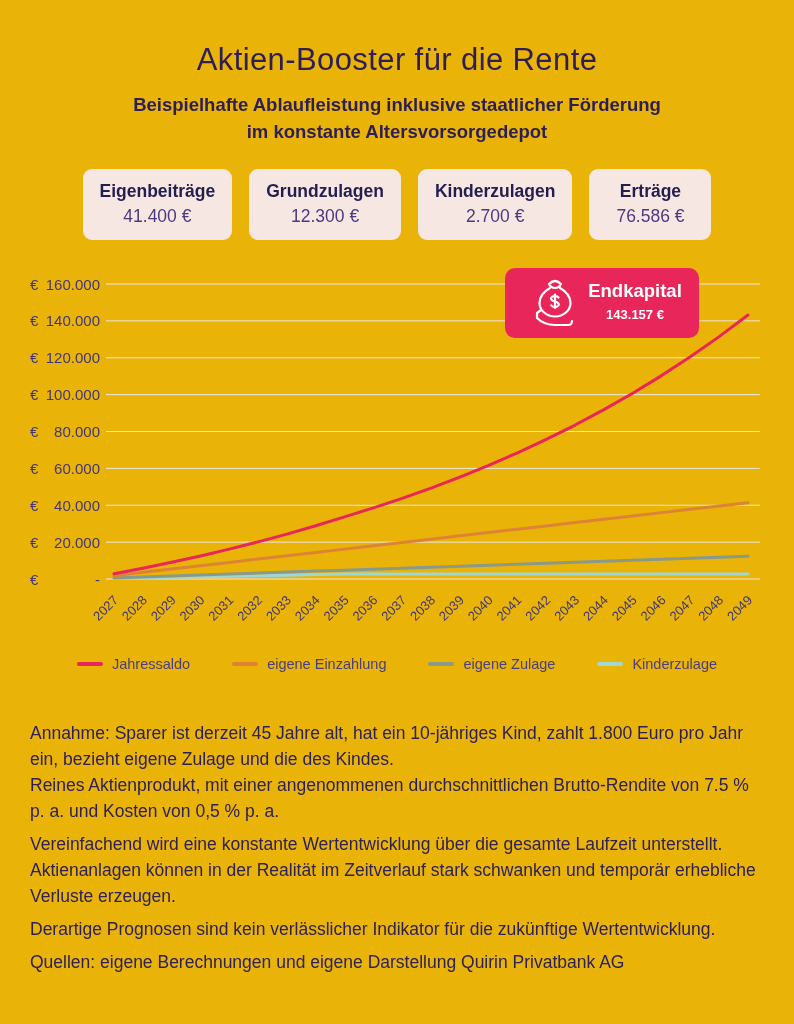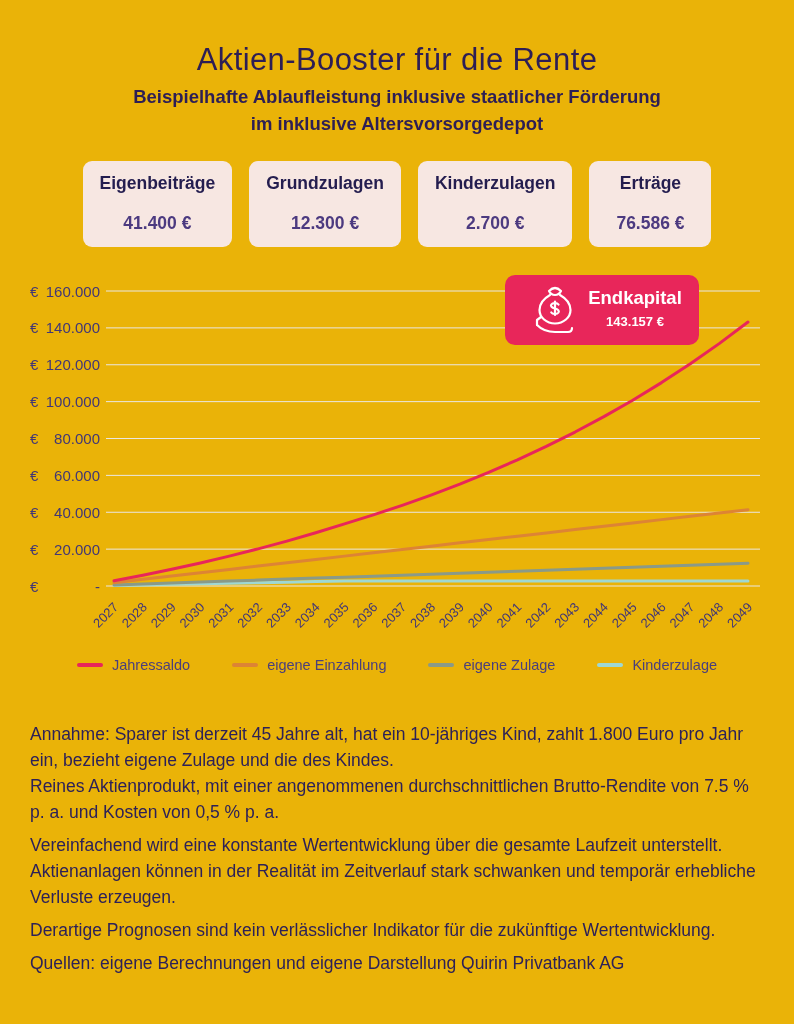--- a/index.html
+++ b/index.html
@@ -7,62 +7,62 @@
   .page {
     position:relative; width:794px; height:1024px; margin:0 auto;
     background:#eab308; overflow:hidden;
     font-family:"Liberation Sans", sans-serif; color:#2d2158;
   }
   .title {
     padding-top:42px; text-align:center;
     font-size:31px; font-weight:400; letter-spacing:0.4px; color:#2d1e55;
   }
   .subtitle {
-    margin-top:5px; text-align:center;
+    margin-top:13px; text-align:center;
     font-size:18.5px; font-weight:700; line-height:27px; color:#2d1e55;
   }
   .stats {
     margin-top:24px; display:flex; justify-content:center; gap:17px;
   }
   .card {
     background:#f7e7e2; border-radius:9px; padding:12px 17px 13px;
     text-align:center; min-width:122px;
   }
   .card-label { font-size:17.5px; font-weight:700; color:#241d4f; }
-  .card-value { font-size:17.5px; font-weight:700; color:#4c3a80; margin-top:19px; }
+  .card-value { font-size:17.5px; font-weight:400; color:#4c3a80; margin-top:4px; }
   .chart-wrap { position:relative; margin-top:16px; }
   #chart-svg { display:block; }
   .badge {
     position:absolute; left:505px; top:12px; width:194px; height:70px;
     background:#e8265a; border-radius:10px;
     display:flex; align-items:center; padding:0 8px 0 24px; color:#ffffff;
   }
   .badge-text { flex:1; text-align:center; line-height:24px; }
   .badge-title { font-size:18.5px; font-weight:700; }
   .badge-value { font-size:13px; font-weight:700; }
   .legend {
-    margin-top:14px; display:flex; justify-content:center; align-items:center; gap:42px;
+    margin-top:20px; display:flex; justify-content:center; align-items:center; gap:42px;
     font-size:14.5px; color:#4a3f7c; height:20px;
   }
   .legend-item { display:flex; align-items:center; gap:9px; }
   .legend-swatch { display:inline-block; width:26px; height:3.5px; border-radius:2px; }
   .footer { margin:46px 30px 0 30px; color:#2d2158; }
   .footer p { font-size:17.5px; line-height:26px; margin:0 0 7px 0; }
   .footer p.nogap { margin-bottom:0; }
 </style>
 </head>
 <body>
 
 <div class="page">
 
   <h1 class="title">Aktien-Booster für die Rente</h1>
 
   <div class="subtitle">
     <div>Beispielhafte Ablaufleistung inklusive staatlicher Förderung</div>
-    <div>im inklusive Altersvorsorgedepot</div>
+    <div>im konstante Altersvorsorgedepot</div>
   </div>
 
   <div class="stats">
     <div class="card">
       <div class="card-label">Eigenbeiträge</div>
       <div class="card-value">41.400 €</div>
     </div>
     <div class="card">
       <div class="card-label">Grundzulagen</div>
       <div class="card-value">12.300 €</div>

